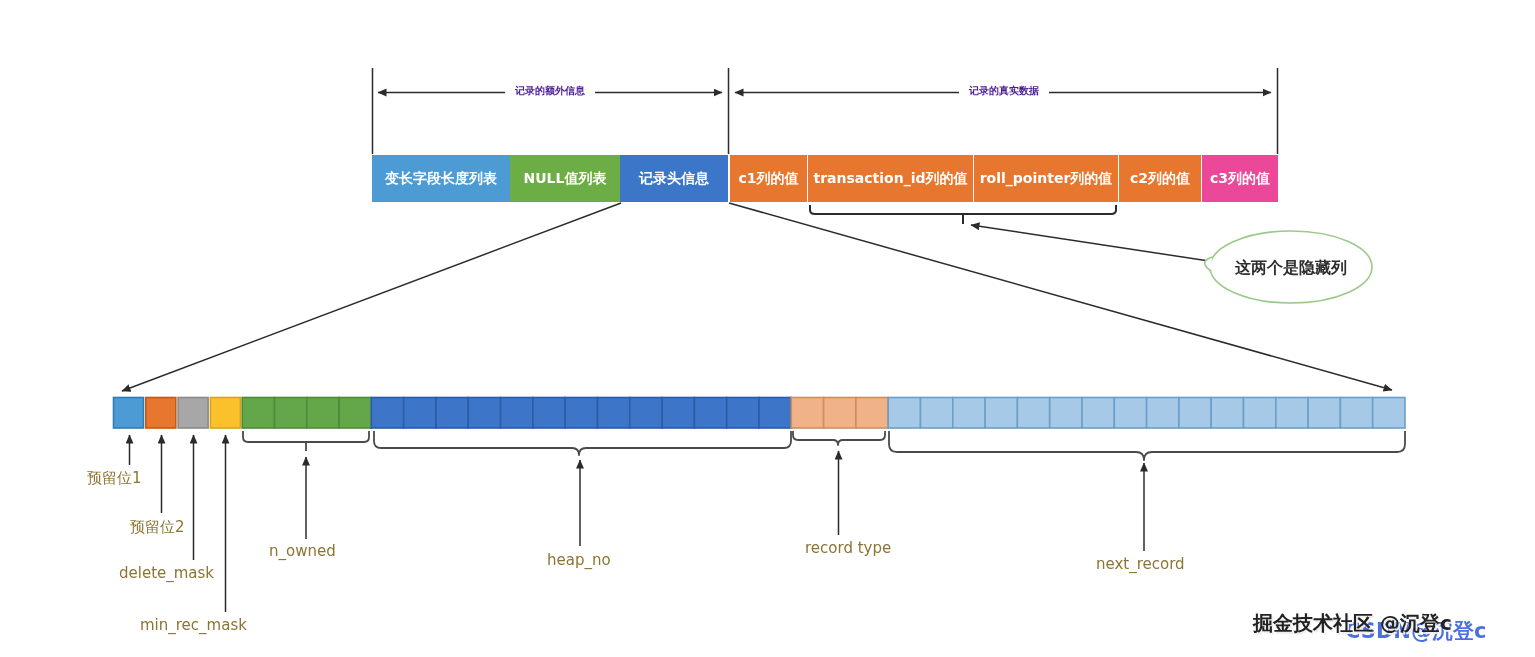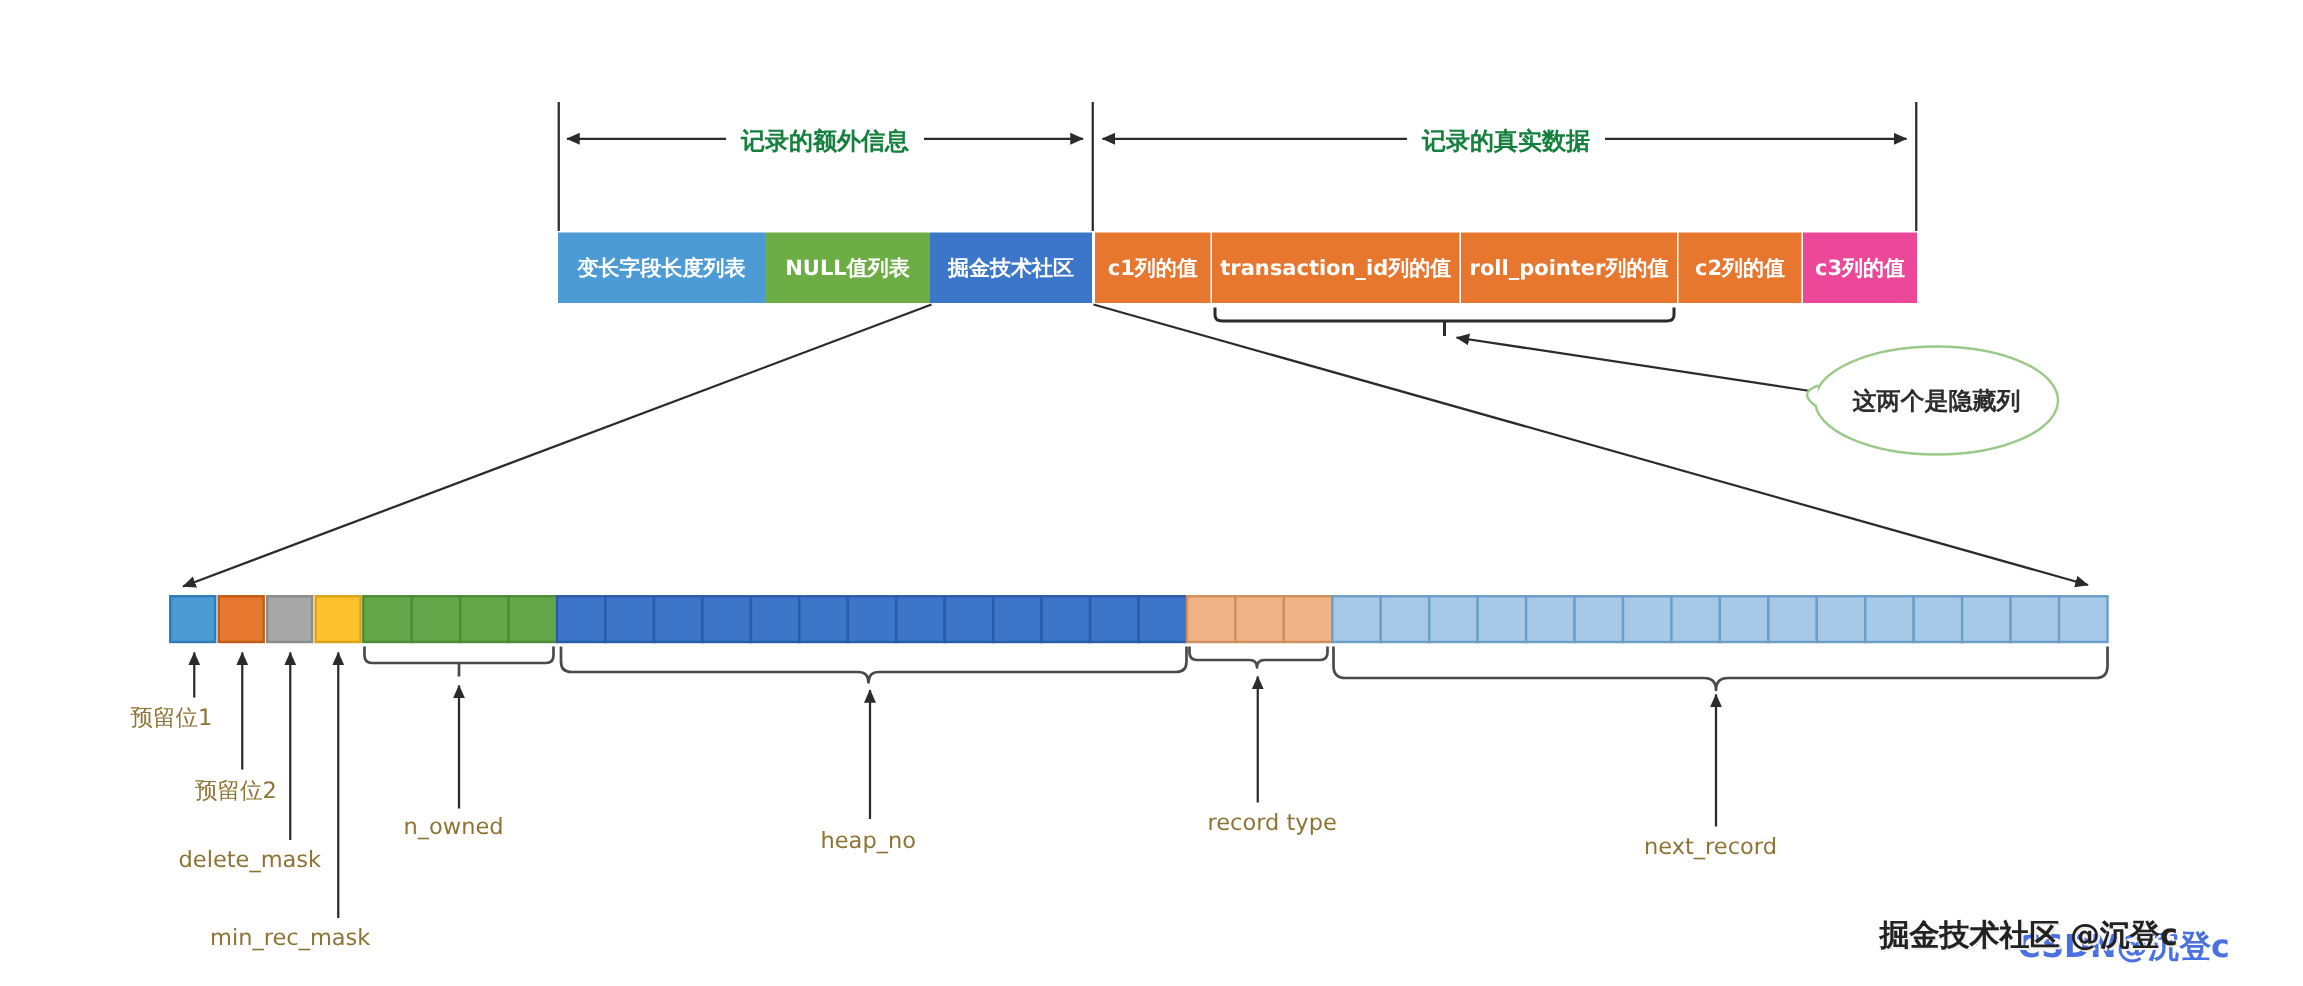--- a/index.html
+++ b/index.html
@@ -8,21 +8,21 @@
     font-family:"DejaVu Sans","Liberation Sans",sans-serif;
   }
   .overlay{position:absolute;left:0;top:0;width:1535px;height:657px;z-index:1;}
   .seg{
     position:absolute;top:155px;height:47px;z-index:2;
     display:flex;align-items:center;justify-content:center;
     color:#fff;font-size:14px;font-weight:700;white-space:nowrap;
   }
   .dim-label{
     position:absolute;top:84px;transform:translateX(-50%);z-index:3;
-    background:#fff;padding:0 10px;font-size:16px;font-weight:600;color:#15803d;white-space:nowrap;
+    background:#fff;padding:0 10px;font-size:10px;font-weight:600;color:#4c1d95;white-space:nowrap;
   }
   .callout{
     position:absolute;z-index:3;font-size:15px;color:#8D7434;white-space:nowrap;
   }
   .bubble-text{
     position:absolute;left:1291px;top:268px;transform:translate(-50%,-50%);z-index:3;
     font-size:16px;color:#2d2d2d;font-weight:600;white-space:nowrap;font-family:Liberation Serif, serif;
   }
   .wm-back{
     position:absolute;left:1345px;top:617px;z-index:4;
@@ -135,21 +135,21 @@
       <path d="M1144 551 V463" marker-end="url(#ah-end)"></path>
     </g>
   </svg>
 
   <div class="dim-label" style="left:550px">记录的额外信息</div>
   <div class="dim-label" style="left:1004px">记录的真实数据</div>
 
   <div id="top-bar">
       <div class="seg" style="left: 372px; width: 138px; background: rgb(77, 155, 213);">变长字段长度列表</div>
       <div class="seg" style="left: 510px; width: 110px; background: rgb(108, 173, 69);">NULL值列表</div>
-      <div class="seg" style="left: 620px; width: 108px; background: rgb(60, 118, 200);">掘金技术社区</div>
+      <div class="seg" style="left: 620px; width: 108px; background: rgb(60, 118, 200);">记录头信息</div>
       <div class="seg" style="left: 730px; width: 77px; background: rgb(231, 118, 46);">c1列的值</div>
       <div class="seg" style="left: 808px; width: 165px; background: rgb(231, 118, 46);">transaction_id列的值</div>
       <div class="seg" style="left: 974px; width: 144px; background: rgb(231, 118, 46);">roll_pointer列的值</div>
       <div class="seg" style="left: 1119px; width: 82px; background: rgb(231, 118, 46);">c2列的值</div>
       <div class="seg" style="left: 1202px; width: 76px; background: #ec4899;">c3列的值</div>
     </div>
 
   <div class="bubble-text">这两个是隐藏列</div>
 
   <div class="callout" style="left:87px;top:469px">预留位1</div>

